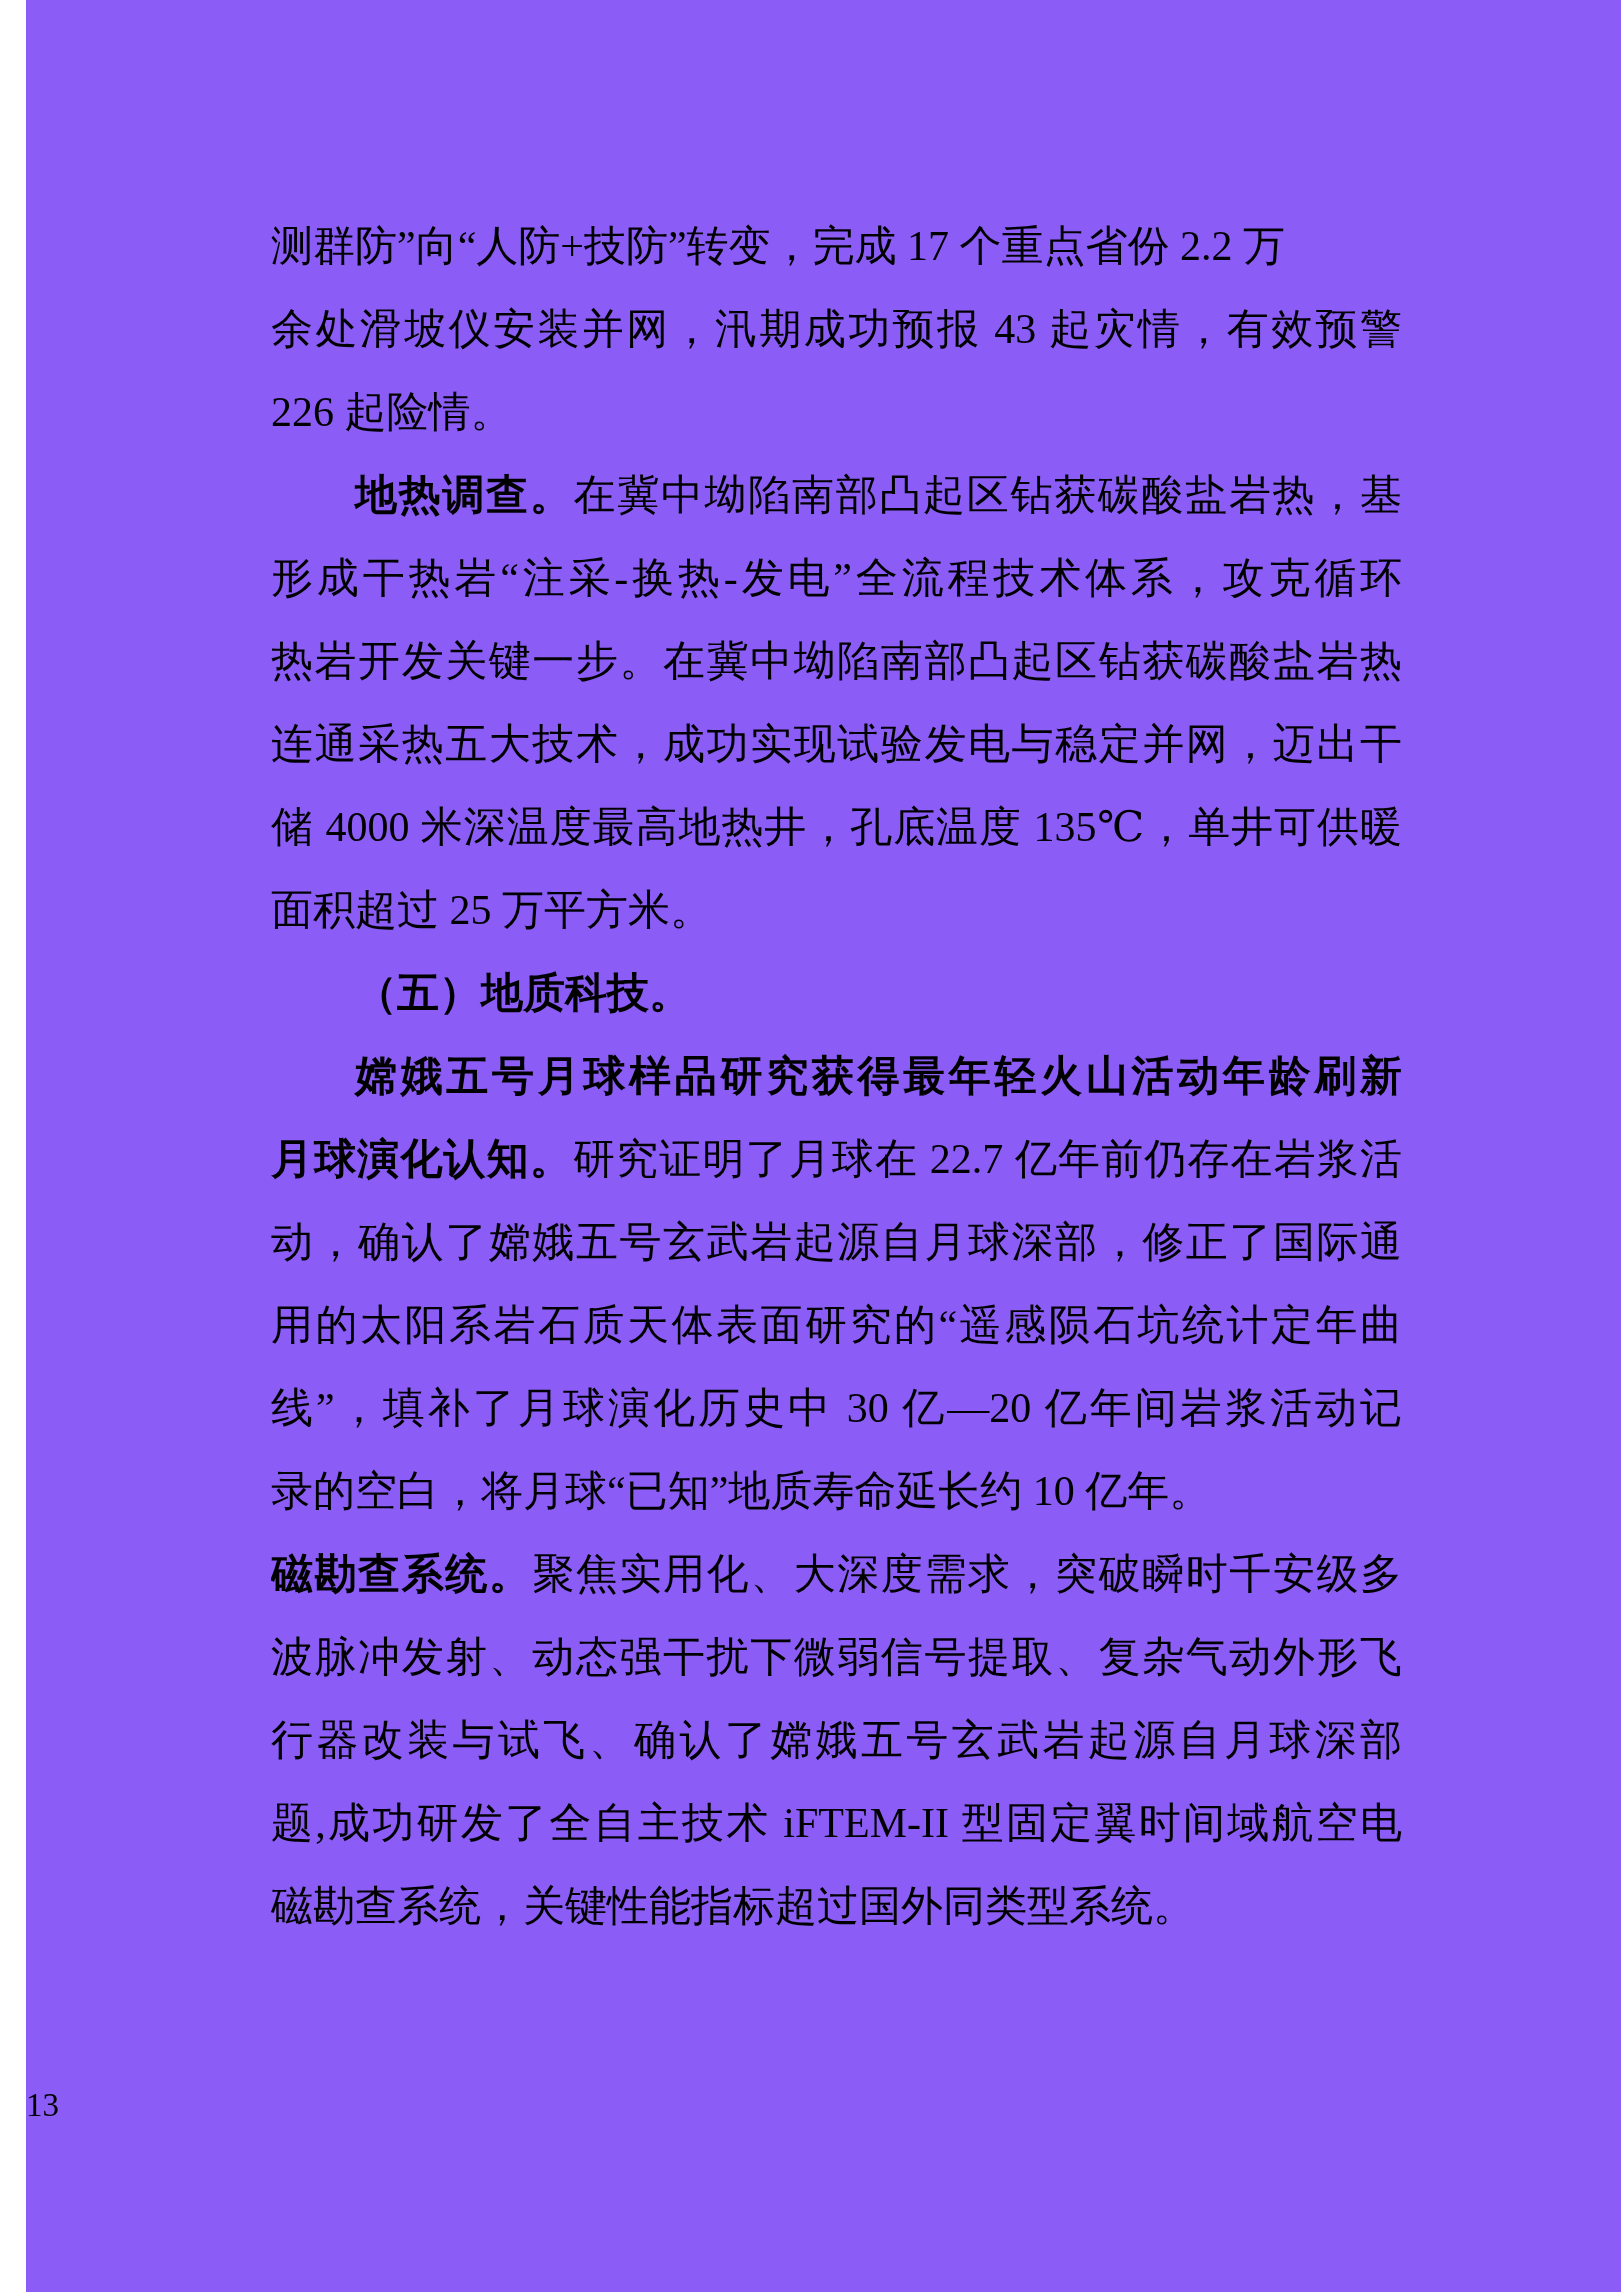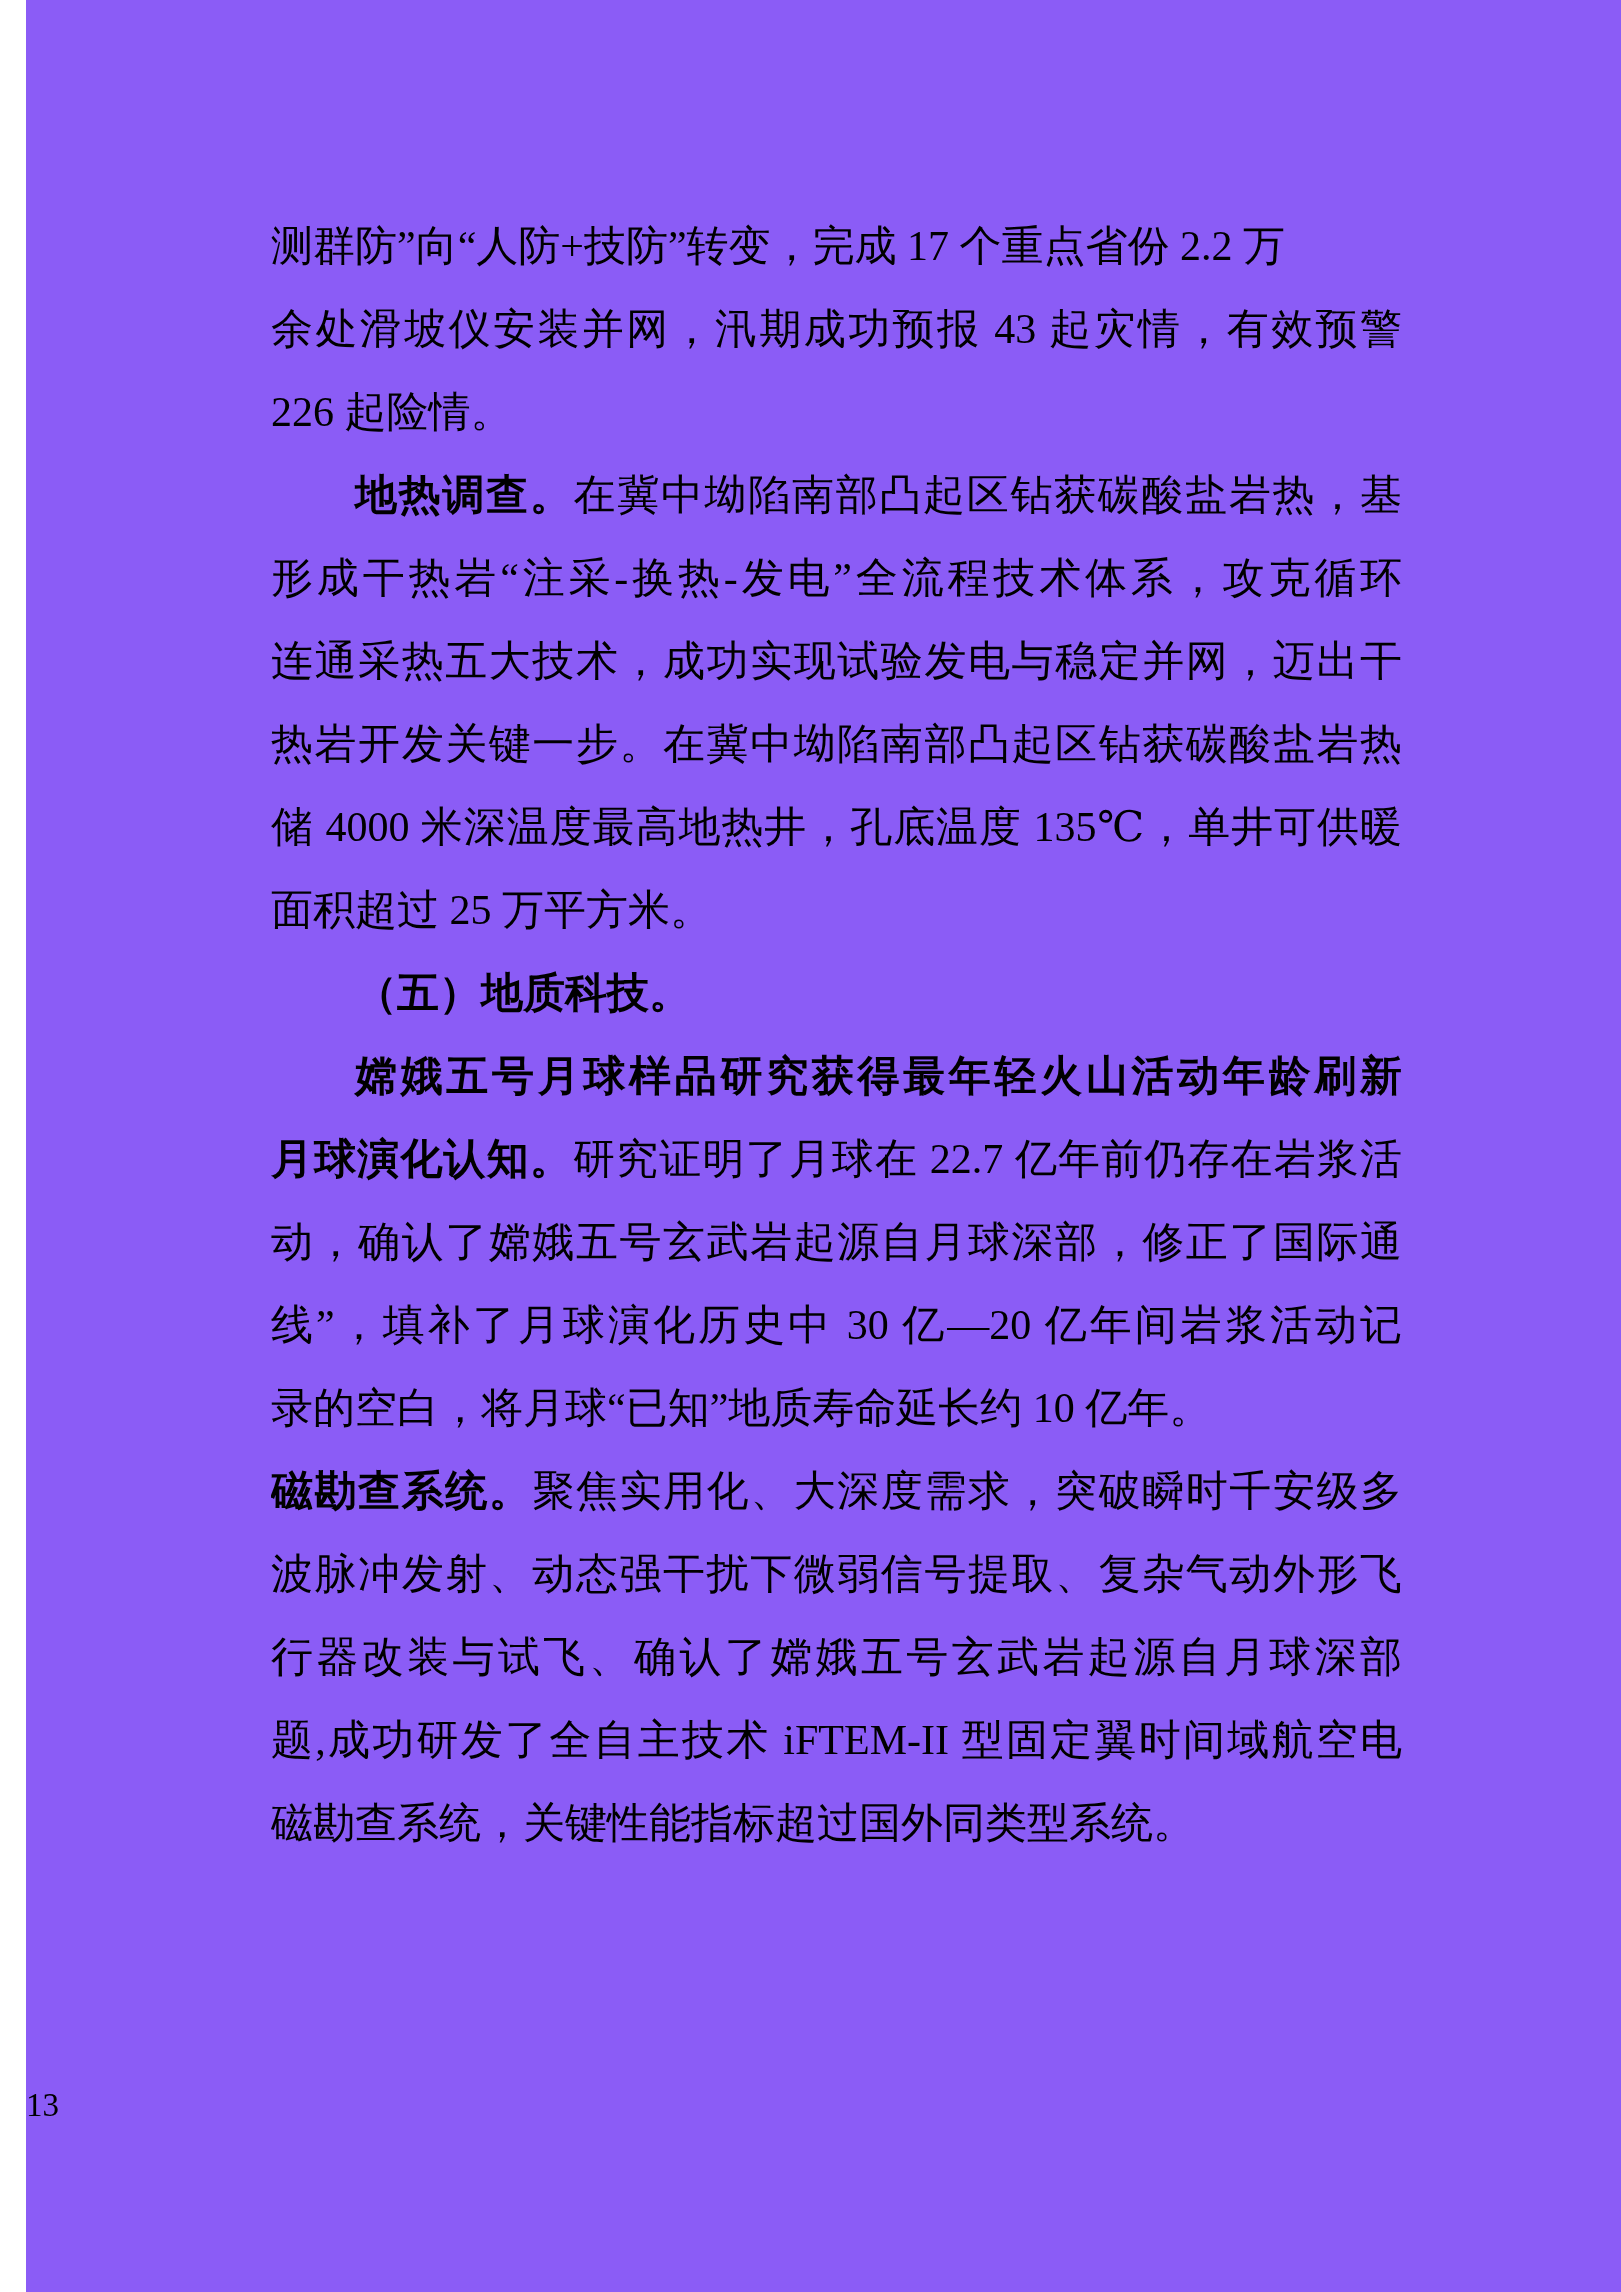--- a/index.html
+++ b/index.html
@@ -53,28 +53,29 @@
 </head>
 <body>
 
 <div class="page">
   <div class="text-block">
     <div class="line short"><span>测群防”向“人防+技防”转变，完成 17 个重点省份 2.2 万</span></div>
     <div class="line"><span>余处滑坡仪安装并网，汛期成功预报 43 起灾情，有效预警</span></div>
     <div class="line short"><span>226 起险情。</span></div>
     <div class="line indent"><span class="b">地热调查。</span><span>在冀中坳陷南部凸起区钻获碳酸盐岩热，基本</span></div>
     <div class="line"><span>形成干热岩“注采-换热-发电”全流程技术体系，攻克循环</span></div>
+    <div class="line"><span>热岩开发关键一步。在冀中坳陷南部凸起区钻获碳酸盐岩热</span></div>
     <div class="line"><span>连通采热五大技术，成功实现试验发电与稳定并网，迈出干</span></div>
-    <div class="line"><span>热岩开发关键一步。在冀中坳陷南部凸起区钻获碳酸盐岩热</span></div>
     <div class="line"><span>储 4000 米深温度最高地热井，孔底温度 135℃，单井可供暖</span></div>
     <div class="line short"><span>面积超过 25 万平方米。</span></div>
     <div class="line short indent"><span class="b">（五）地质科技。</span></div>
     <div class="line indent"><span class="b">嫦娥五号月球样品研究获得最年轻火山活动年龄刷新</span></div>
     <div class="line"><span class="b">月球演化认知。</span><span>研究证明了月球在 22.7 亿年前仍存在岩浆活</span></div>
     <div class="line"><span>动，确认了嫦娥五号玄武岩起源自月球深部，修正了国际通</span></div>
+    <div class="line"><span>用的太阳系岩石质天体表面研究的“遥感陨石坑统计定年曲</span></div>
     <div class="line"><span>线”，填补了月球演化历史中 30 亿—20 亿年间岩浆活动记</span></div>
     <div class="line short"><span>录的空白，将月球“已知”地质寿命延长约 10 亿年。</span></div>
     <div class="line"><span class="b">磁勘查系统。</span><span>聚焦实用化、大深度需求，突破瞬时千安级多</span></div>
     <div class="line"><span>波脉冲发射、动态强干扰下微弱信号提取、复杂气动外形飞</span></div>
     <div class="line"><span>行器改装与试飞、确认了嫦娥五号玄武岩起源自月球深部</span></div>
     <div class="line"><span>题,成功研发了全自主技术 iFTEM-II 型固定翼时间域航空电</span></div>
     <div class="line short"><span>磁勘查系统，关键性能指标超过国外同类型系统。</span></div>
   </div>
   <div class="page-num">13</div>
 </div>

